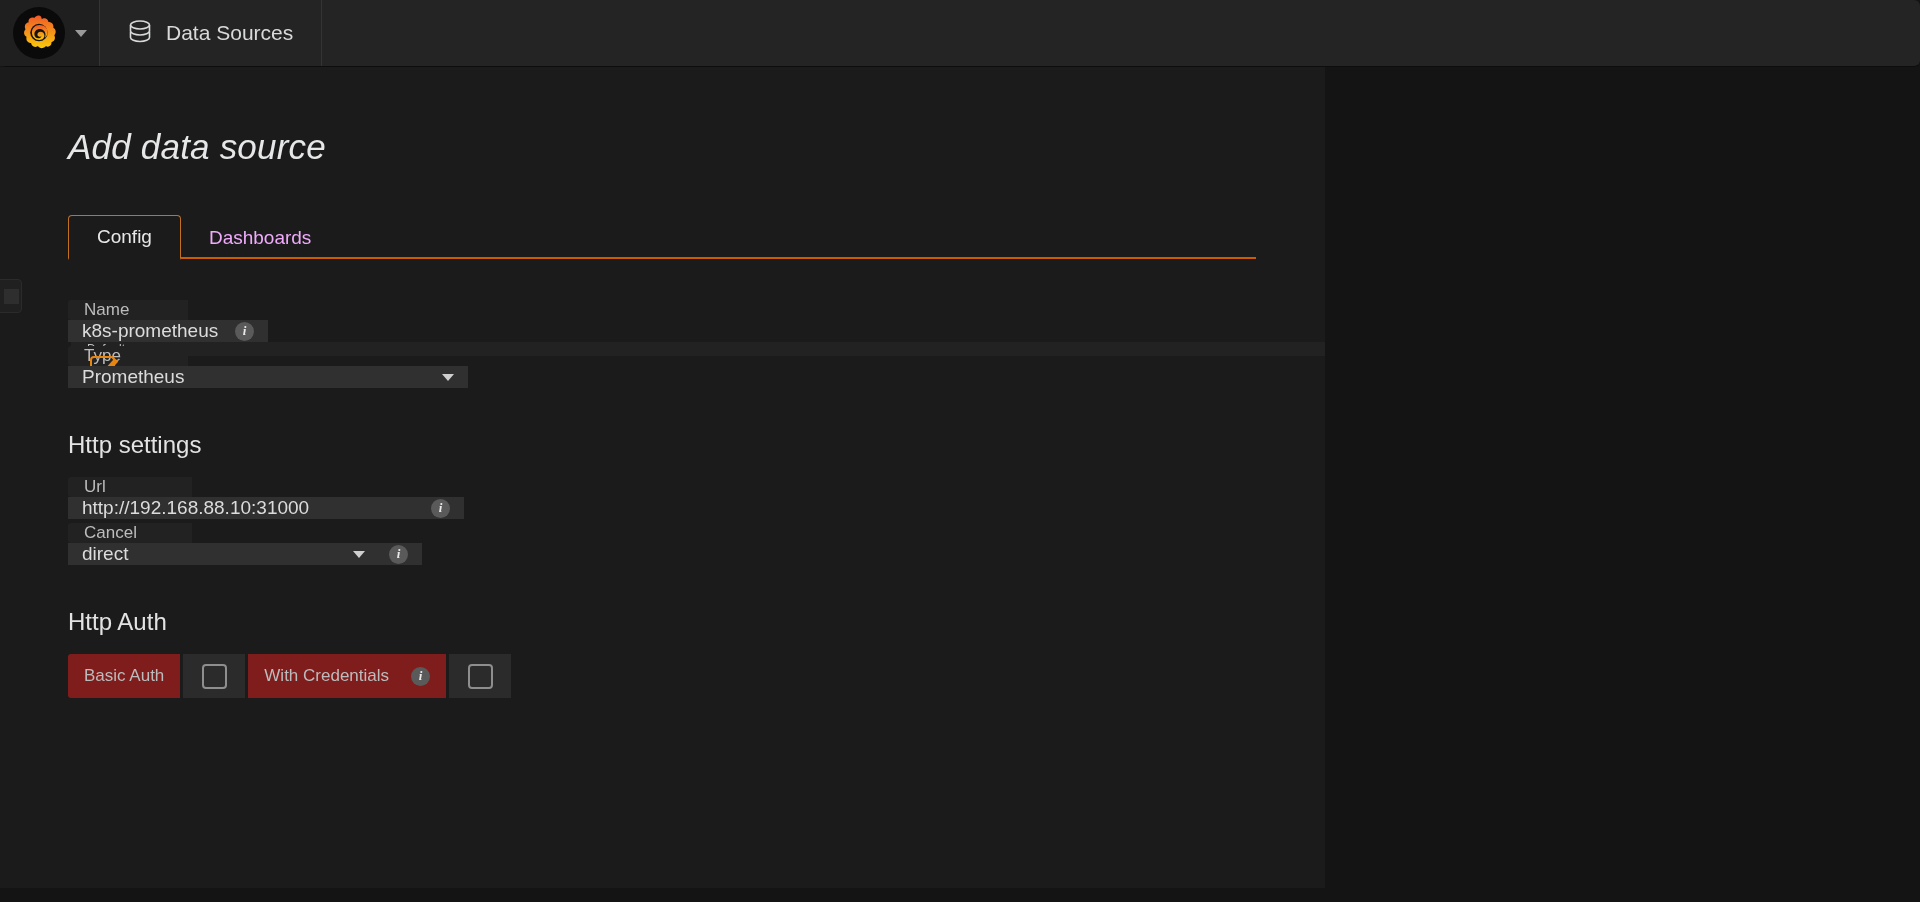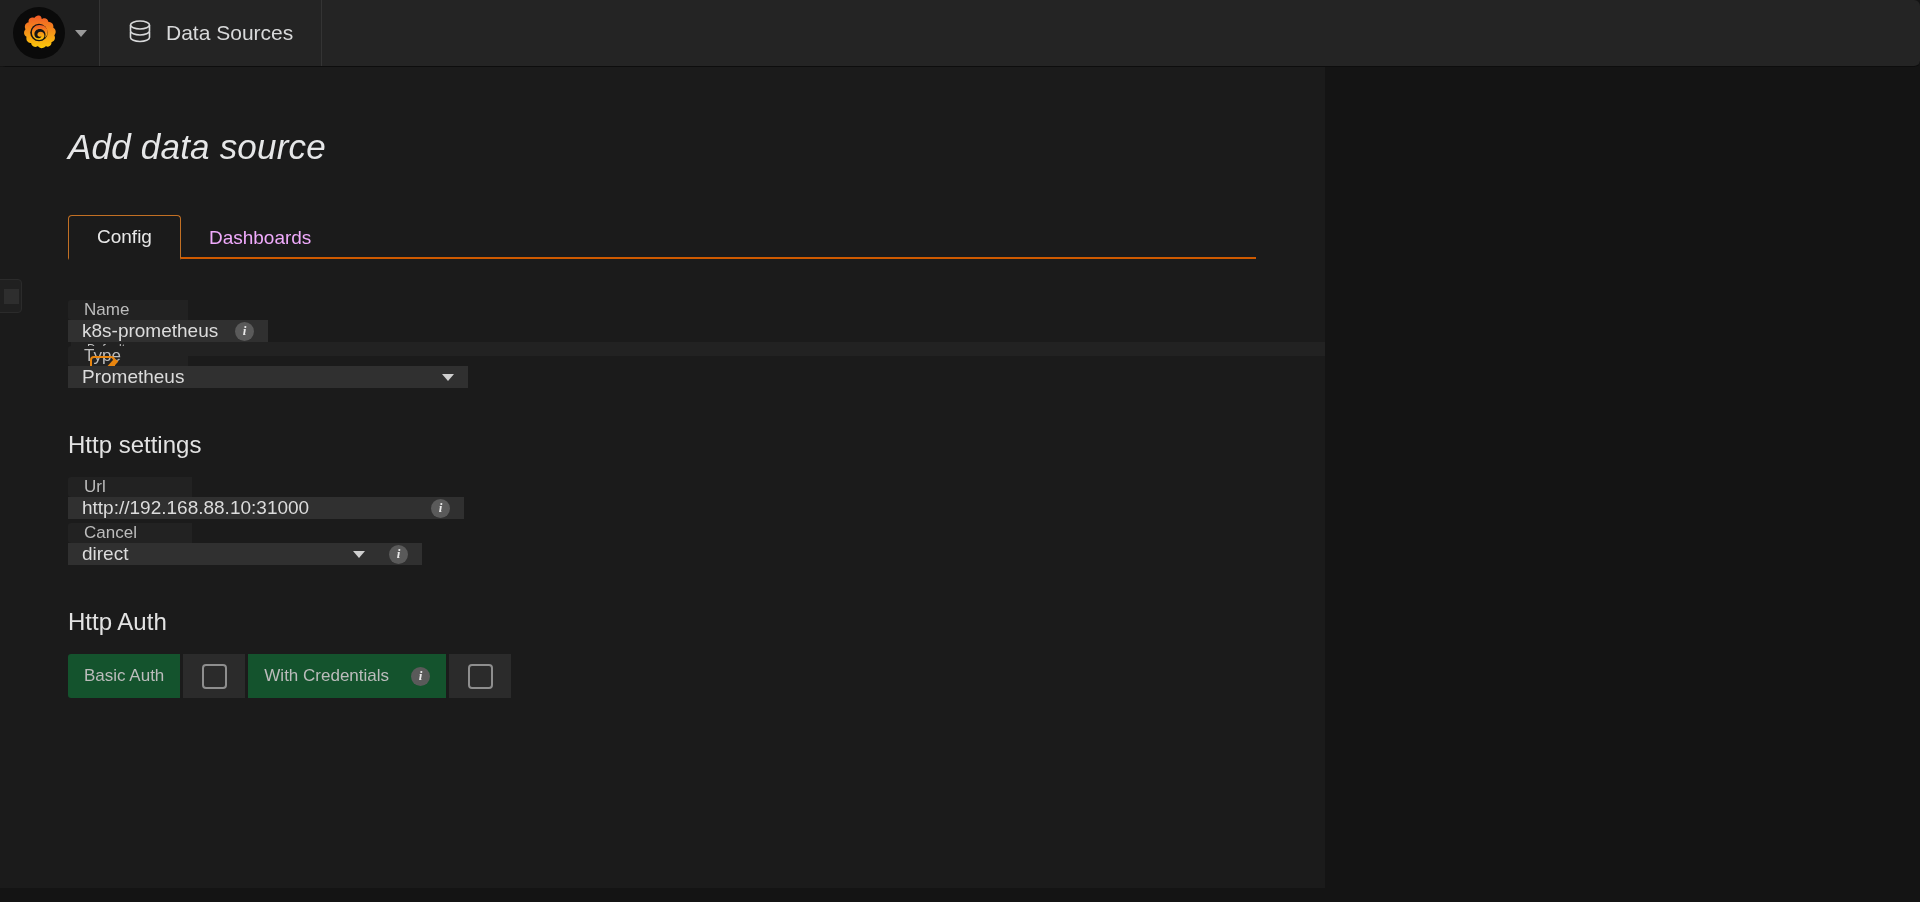--- a/index.html
+++ b/index.html
@@ -226,21 +226,21 @@
     color: #e3e3e3;
     font-weight: 400;
     margin: 41px 0 18px;
   }
   .url-field { width: 396px; justify-content: space-between; }
   .access-field { width: 354px; justify-content: space-between; gap: 20px; }
   .access-info { margin-left: 4px; }
 
   .auth-row { height: 44px; display: flex; margin-bottom: 2px; }
   .auth-lbl {
-    background: #14532d; color: #bcbcbc; font-size: 17px;
+    background: #7f1d1d; color: #bcbcbc; font-size: 17px;
     display: flex; align-items: center; padding: 0 16px;
     border-radius: 3px 0 0 3px;
   }
   .auth-lbl.wc {
     border-radius: 0;
     margin-left: 3px;
     gap: 22px;
   }
 
   

